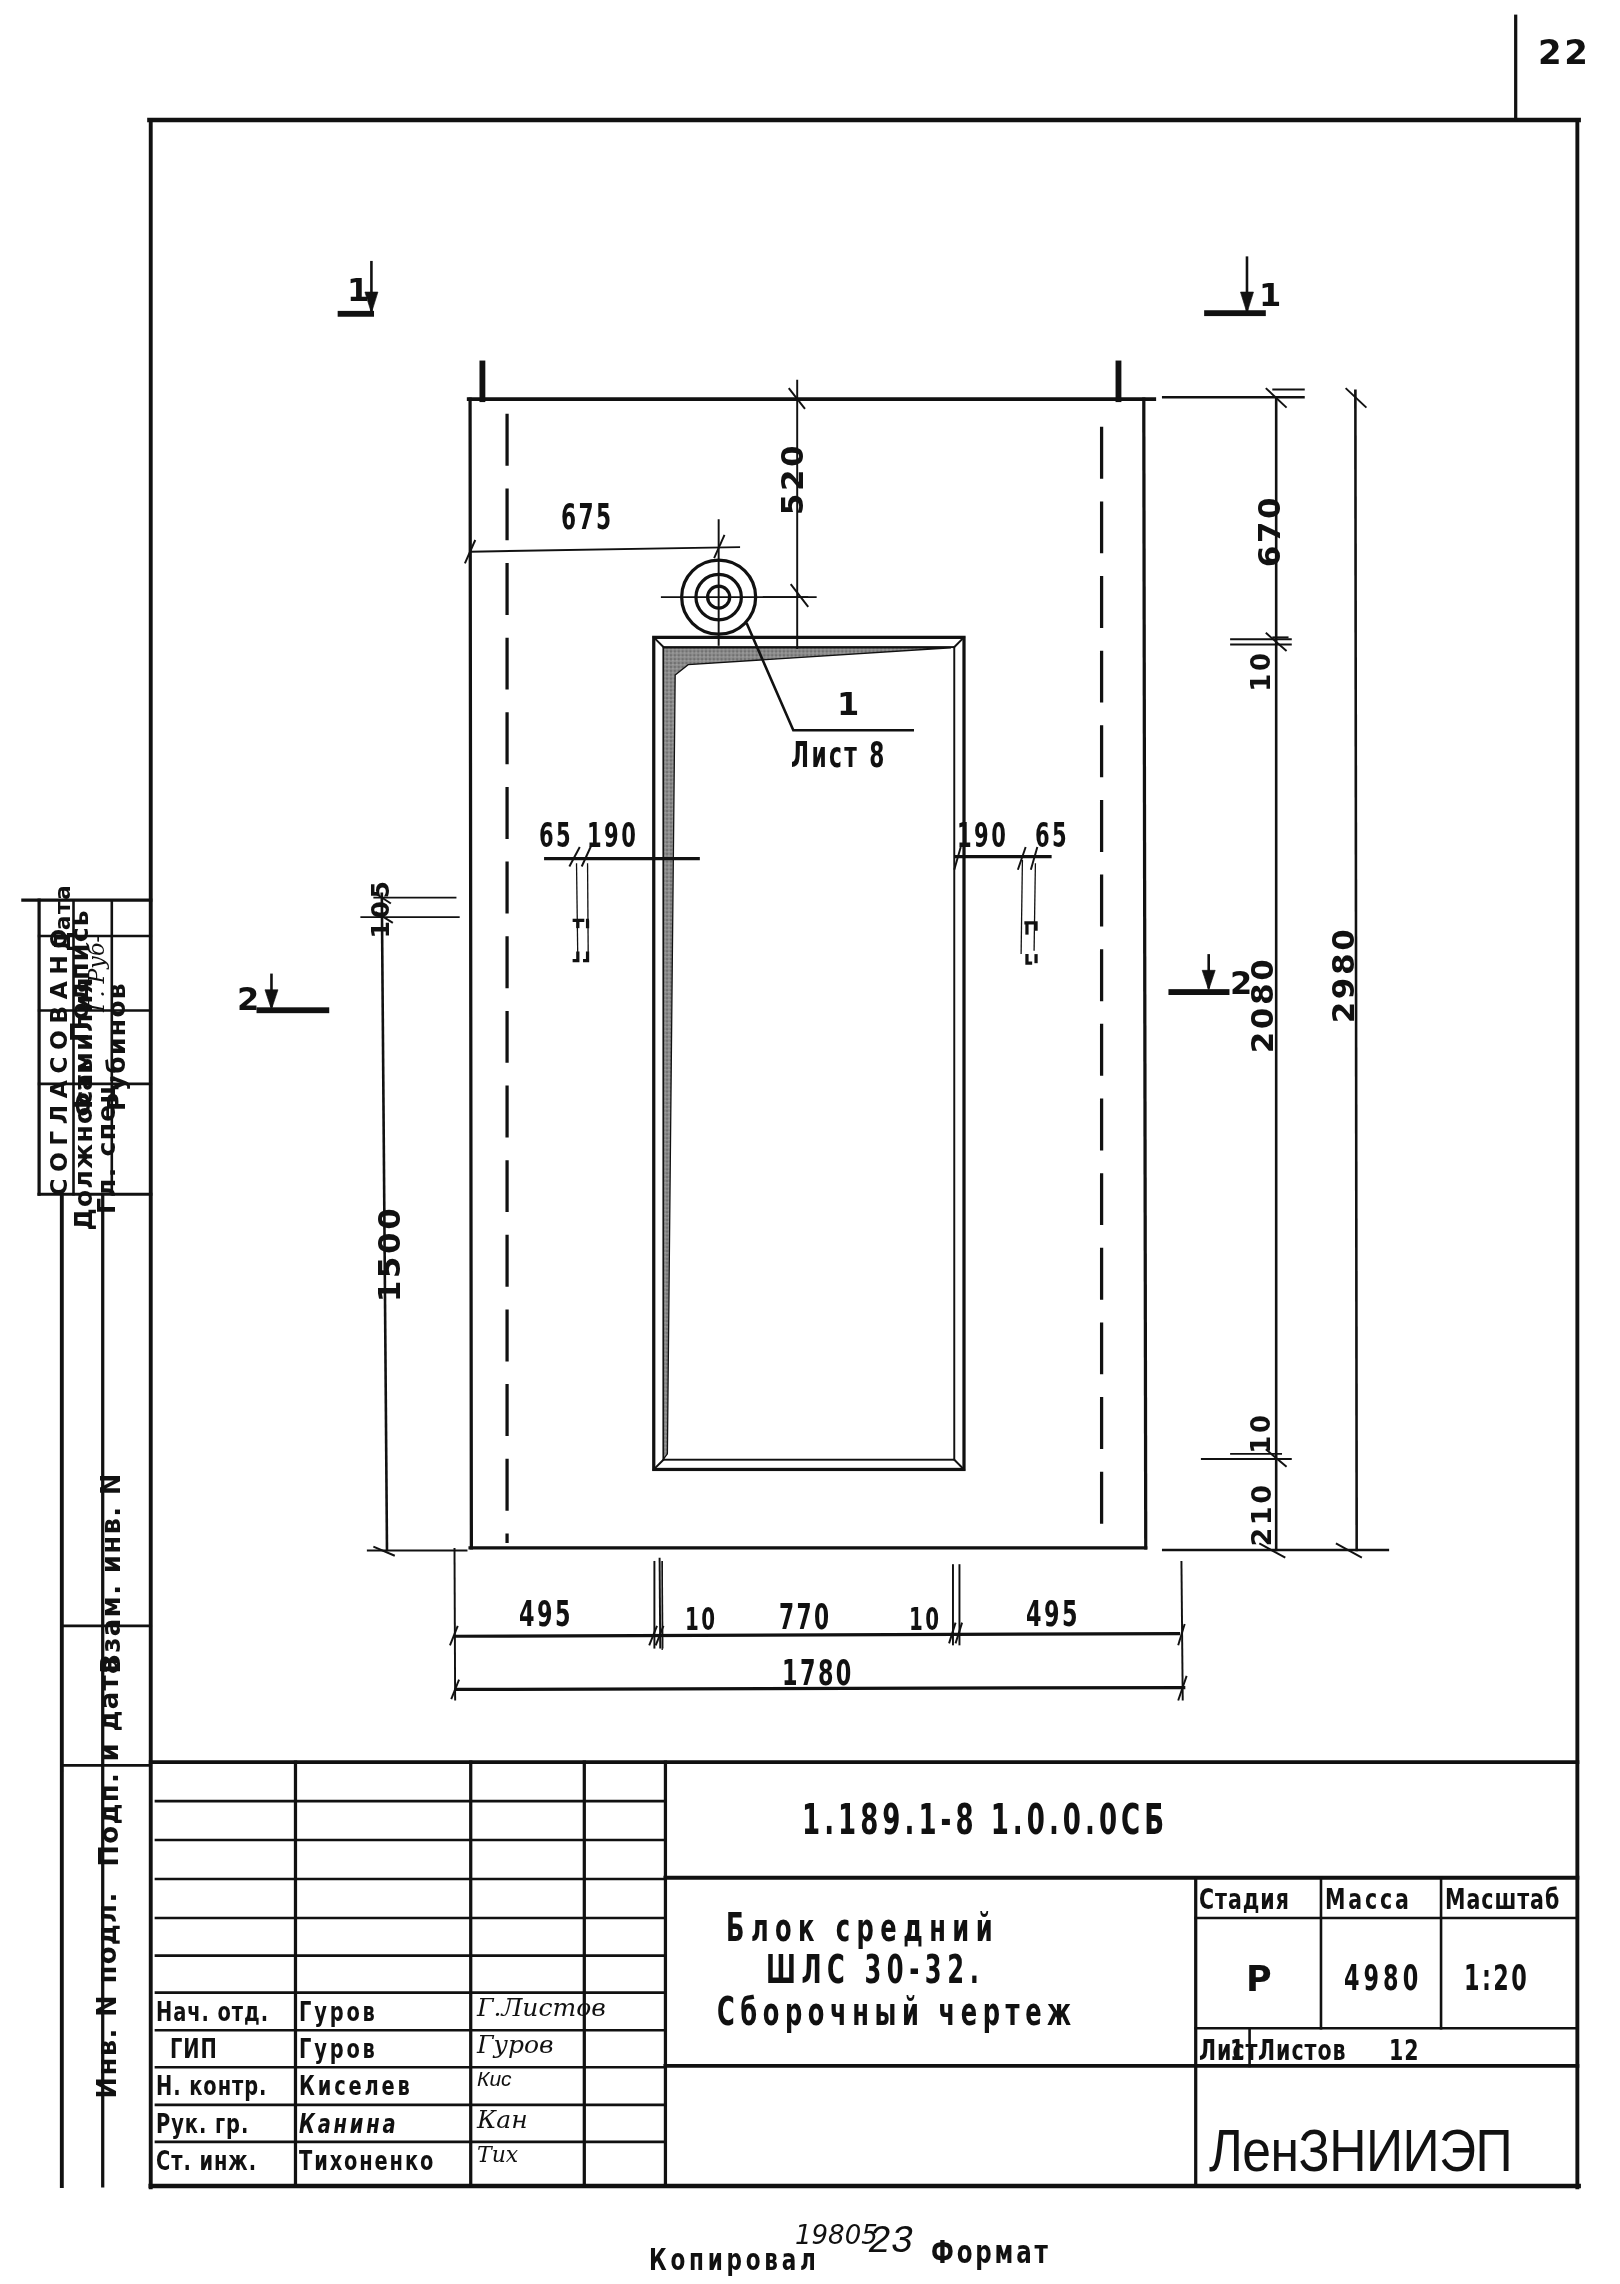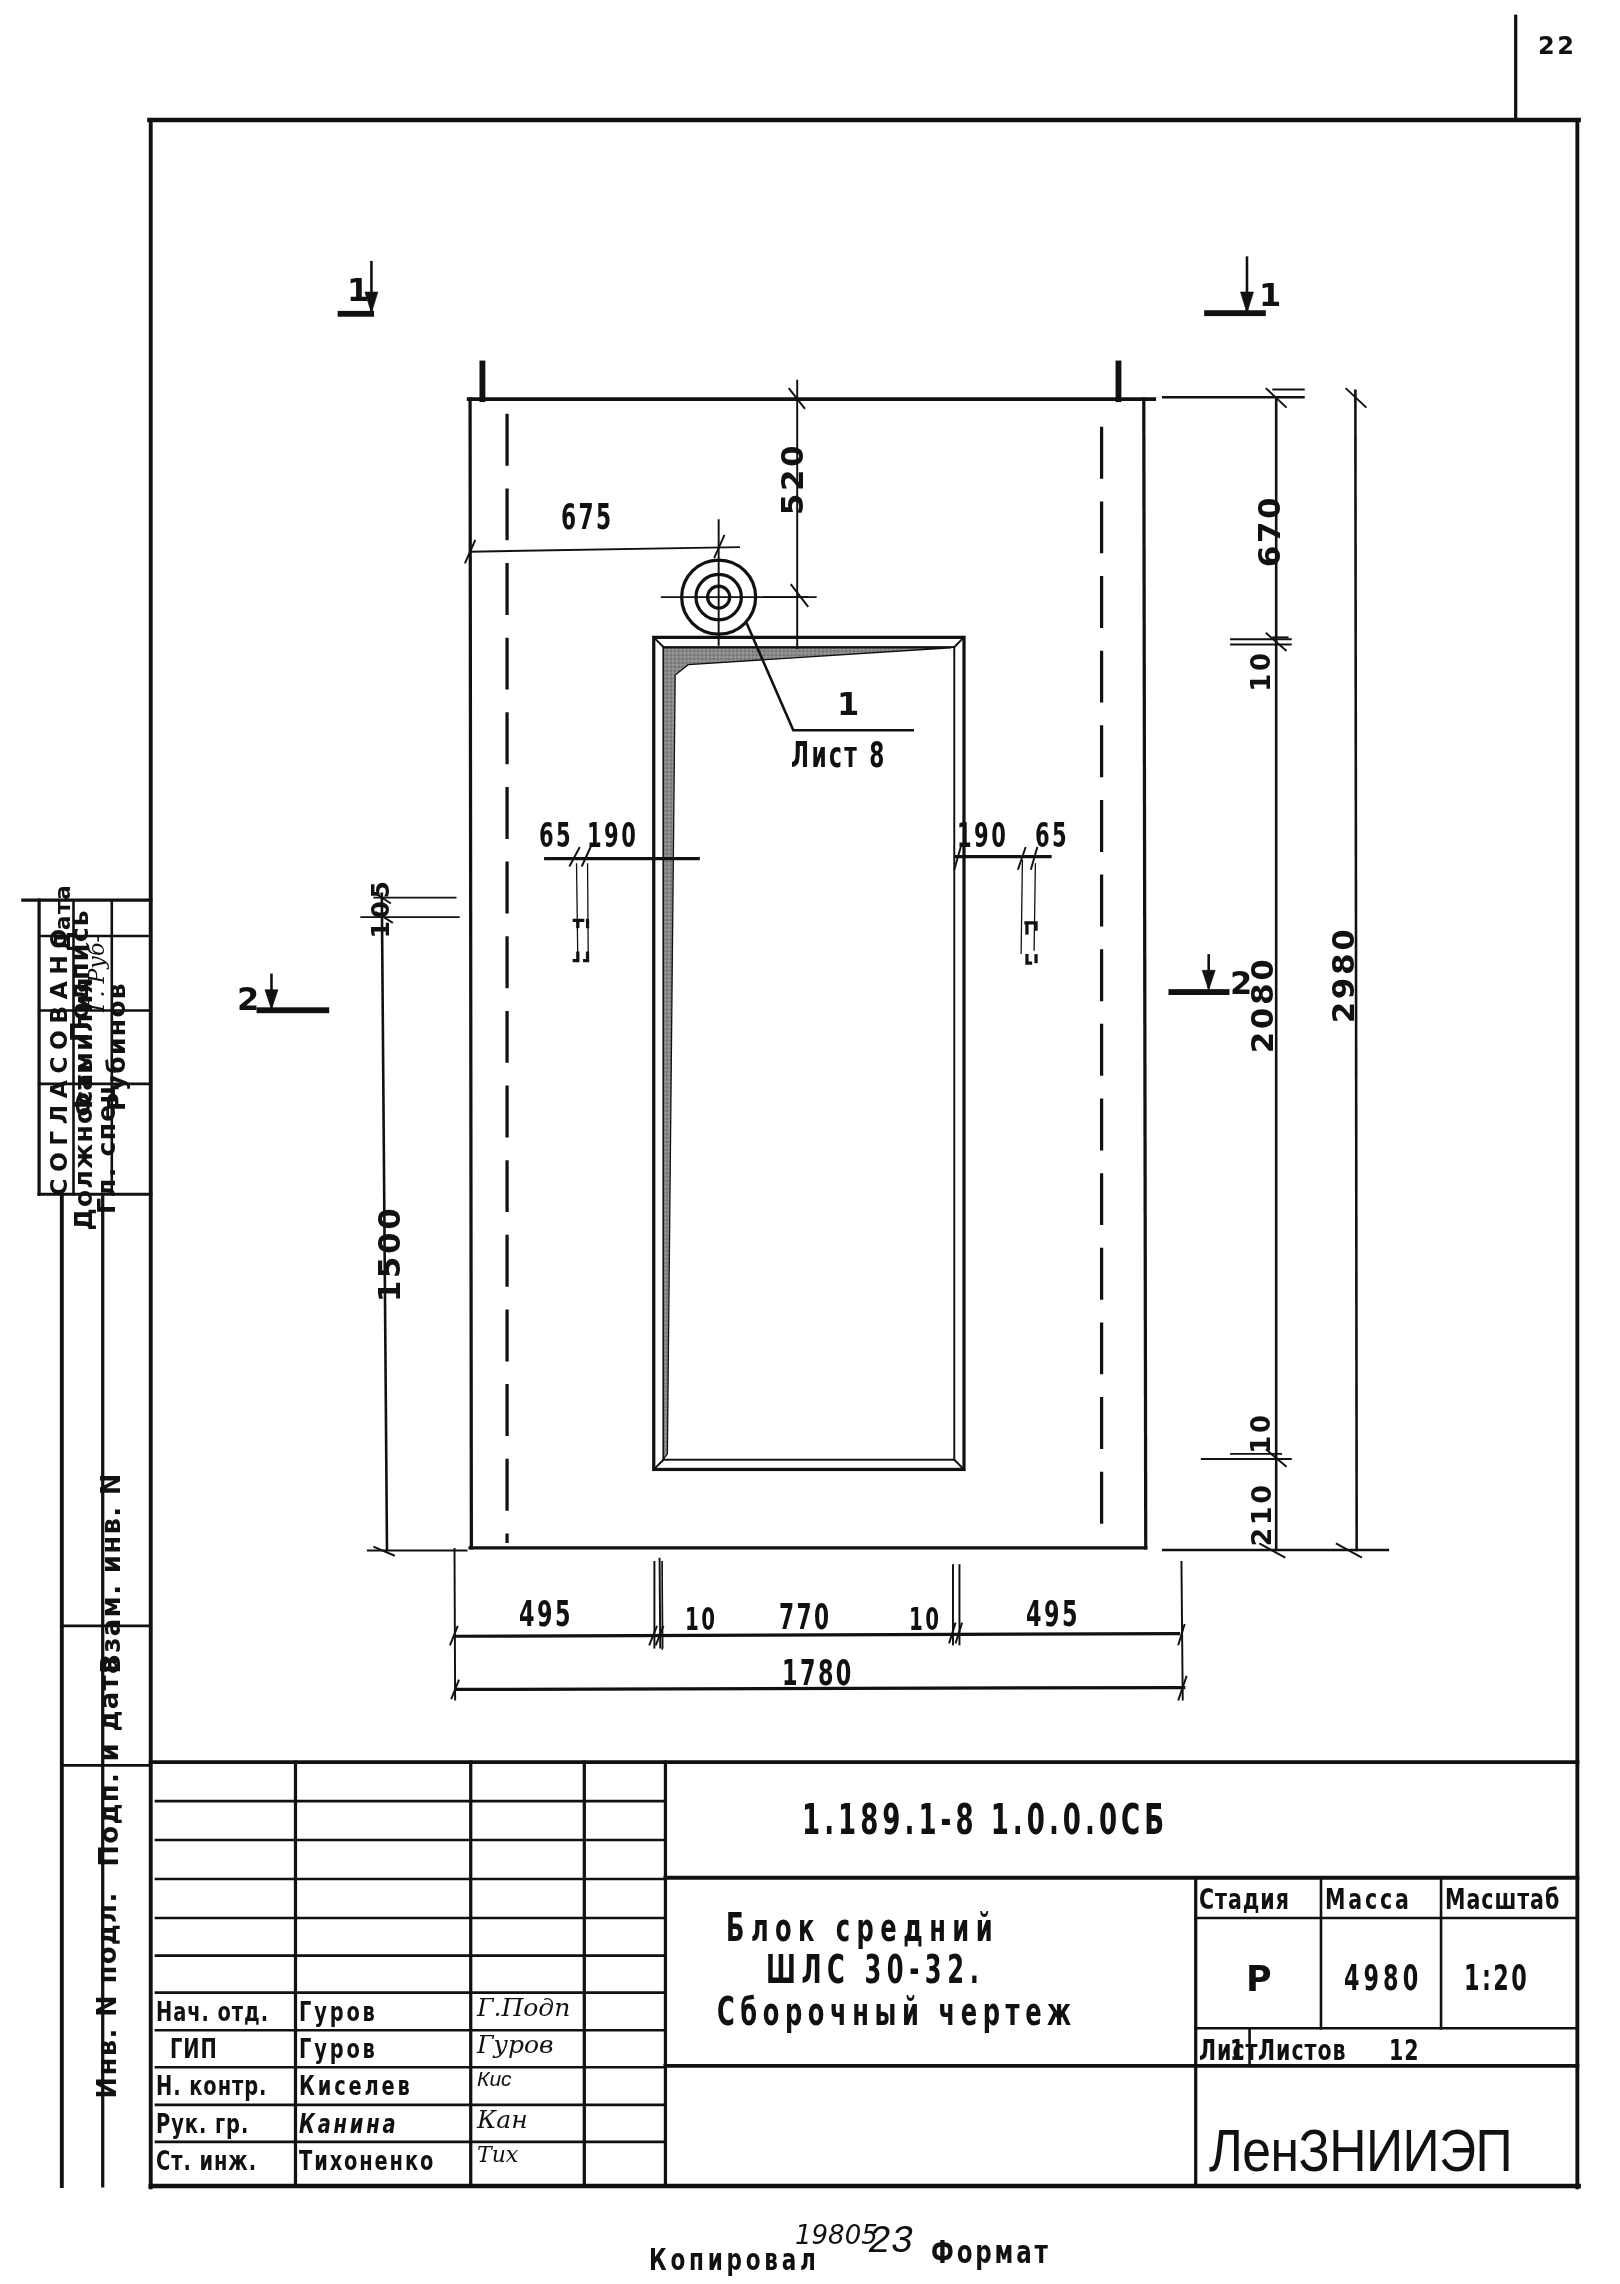--- a/index.html
+++ b/index.html
@@ -196,21 +196,21 @@
     <rect x="1855" y="478" width="95" height="9" stroke="none"></rect>
     <line x1="418" y1="1500" x2="418" y2="1552" stroke-width="4"></line>
     <polygon points="408,1525 428,1525 418,1555"></polygon>
     <rect x="395" y="1552" width="112" height="9" stroke="none"></rect>
     <line x1="1862" y1="1470" x2="1862" y2="1523" stroke-width="4"></line>
     <polygon points="1852,1495 1872,1495 1862,1525"></polygon>
     <rect x="1800" y="1524" width="94" height="9" stroke="none"></rect>
   </g>
 </svg>
 
-<div class="abs handc" style="left:1538px; top:32px; font-size:24px;">22</div>
+<div class="abs handc" style="left:1538px; top:32px; font-size:34px;">22</div>
 
 <div class="abs handc" style="left:347px; top:271px; font-size:32px;">1</div>
 <div class="abs handc" style="left:1259px; top:276px; font-size:32px;">1</div>
 <div class="abs handc" style="left:237px; top:980px; font-size:32px;">2</div>
 <div class="abs handc" style="left:1230px; top:964px; font-size:32px;">2</div>
 
 <div class="abs handc" style="left:837px; top:685px; font-size:32px;">1</div>
 <div class="abs hand" style="left:791px; top:735px; font-size:35px;">Лист 8</div>
 
 <div class="abs hand" style="left:561px; top:497px; font-size:35px;">675</div>
@@ -263,21 +263,21 @@
 <div class="abs tb-txt" style="left:1199px; top:2033px;">Лист</div>
 <div class="abs tb-txt" style="left:1230px; top:2033px;">1</div>
 <div class="abs tb-txt" style="left:1258px; top:2033px;">Листов</div>
 <div class="abs tb-txt" style="left:1389px; top:2033px;">12</div>
 
 <div class="abs" style="left:1209px; top:2116px; font-family:'Liberation Sans', sans-serif; font-size:60px; letter-spacing:-0.6px; transform:scaleX(0.86); transform-origin:left center; white-space:nowrap;">ЛенЗНИИЭП</div>
 
 <div>
   <div class="abs tb-txt" style="left:156px; top:1996px; font-size:27px;">Нач. отд.</div>
   <div class="abs tb-txt" style="left:299px; top:1996px; font-size:27px; letter-spacing:3.9px;">Гуров</div>
-  <div class="abs" style="left:477px; top:1993px; font-family:'DejaVu Serif', serif; font-style:italic; font-size:25px;">Г.Подп</div>
+  <div class="abs" style="left:477px; top:1993px; font-family:'DejaVu Serif', serif; font-style:italic; font-size:25px;">Г.Листов</div>
 </div>
 <div>
   <div class="abs tb-txt" style="left:170px; top:2033px; font-size:27px;">ГИП</div>
   <div class="abs tb-txt" style="left:299px; top:2033px; font-size:27px; letter-spacing:3.9px;">Гуров</div>
   <div class="abs" style="left:477px; top:2030px; font-family:'DejaVu Serif', serif; font-style:italic; font-size:25px;">Гуров</div>
 </div>
 <div>
   <div class="abs tb-txt" style="left:156px; top:2070px; font-size:27px;">Н. контр.</div>
   <div class="abs tb-txt" style="left:299px; top:2070px; font-size:27px; letter-spacing:3.9px;">Киселев</div>
   <div class="abs" style="left:477px; top:2067px; font-family:Liberation Sans, sans-serif; font-style:italic; font-size:21px;">Кис</div>

